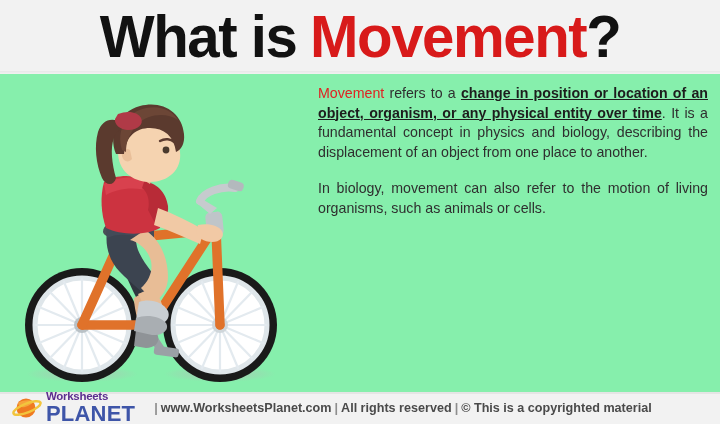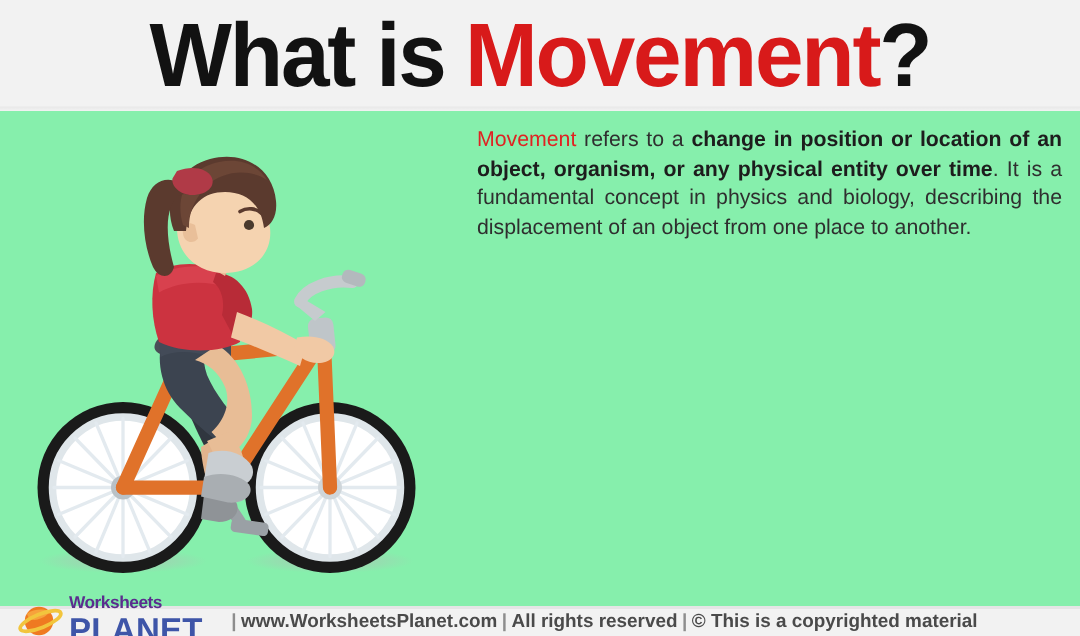--- a/index.html
+++ b/index.html
@@ -68,27 +68,27 @@
   .para {
     margin: 0 0 17px 0;
     font-family: "Liberation Sans", sans-serif;
     font-size: 14.2px;
     line-height: 19.5px;
     color: #2f2f2f;
     text-align: justify;
   }
   .para:last-child { margin-bottom: 0; }
   .kw { color: #e02222; }
-  .defn { font-weight: bold; color: #1d1d1d; }
+  .defn { font-weight: bold; color: #1d1d1d; text-decoration: underline; }
 
   
   .footer-band {
     position: absolute;
     left: 0; bottom: 0;
-    width: 720px; height: 20px;
+    width: 720px; height: 32px;
     background: #f2f2f2;
     display: flex;
     align-items: center;
   }
   .footer-band::before {
     content: "";
     position: absolute;
     left: 0; top: 0; width: 100%; height: 2px;
     background: rgba(0,0,0,0.05);
   }
@@ -280,20 +280,23 @@
         <path d="M116 62 C104 54, 94 58, 90 70 C86 84, 88 102, 94 116 C98 124, 106 124, 108 116 C104 102, 102 86, 106 76 C109 68, 114 66, 118 68 Z" fill="#5b3a2e"></path>
         <path d="M110 52 C120 48, 130 50, 133 56 C136 62, 130 68, 120 68 C112 68, 106 62, 107 57 Z" fill="#b03a47"></path>
       </g>
     </svg>
   </div>
 
   <div class="text-column">
     <p class="para">
       <span class="kw">Movement</span><span> refers to a </span><span class="defn">change in position or location of an object, organism, or any physical entity over time</span><span>. It is a fundamental concept in physics and biology, describing the displacement of an object from one place to another.</span>
     </p>
+    <p class="para">
+      <span>In biology, movement can also refer to the motion of living organisms, such as animals or cells.</span>
+    </p>
   </div>
 
   <div class="footer-band">
     <div class="logo">
       <svg class="logo-planet" viewBox="0 0 60 52">
         <ellipse cx="28" cy="26" rx="19" ry="19" fill="#ef7a21"></ellipse>
         <path d="M12 16 C20 10, 34 9, 42 13 C40 18, 34 22, 26 24 C18 26, 13 22, 12 16 Z" fill="#f7a23c"></path>
         <ellipse cx="30" cy="26" rx="29" ry="9" fill="none" stroke="#f2c53d" stroke-width="5" transform="rotate(-22 30 26)"></ellipse>
       </svg>
       <span class="logo-words">

